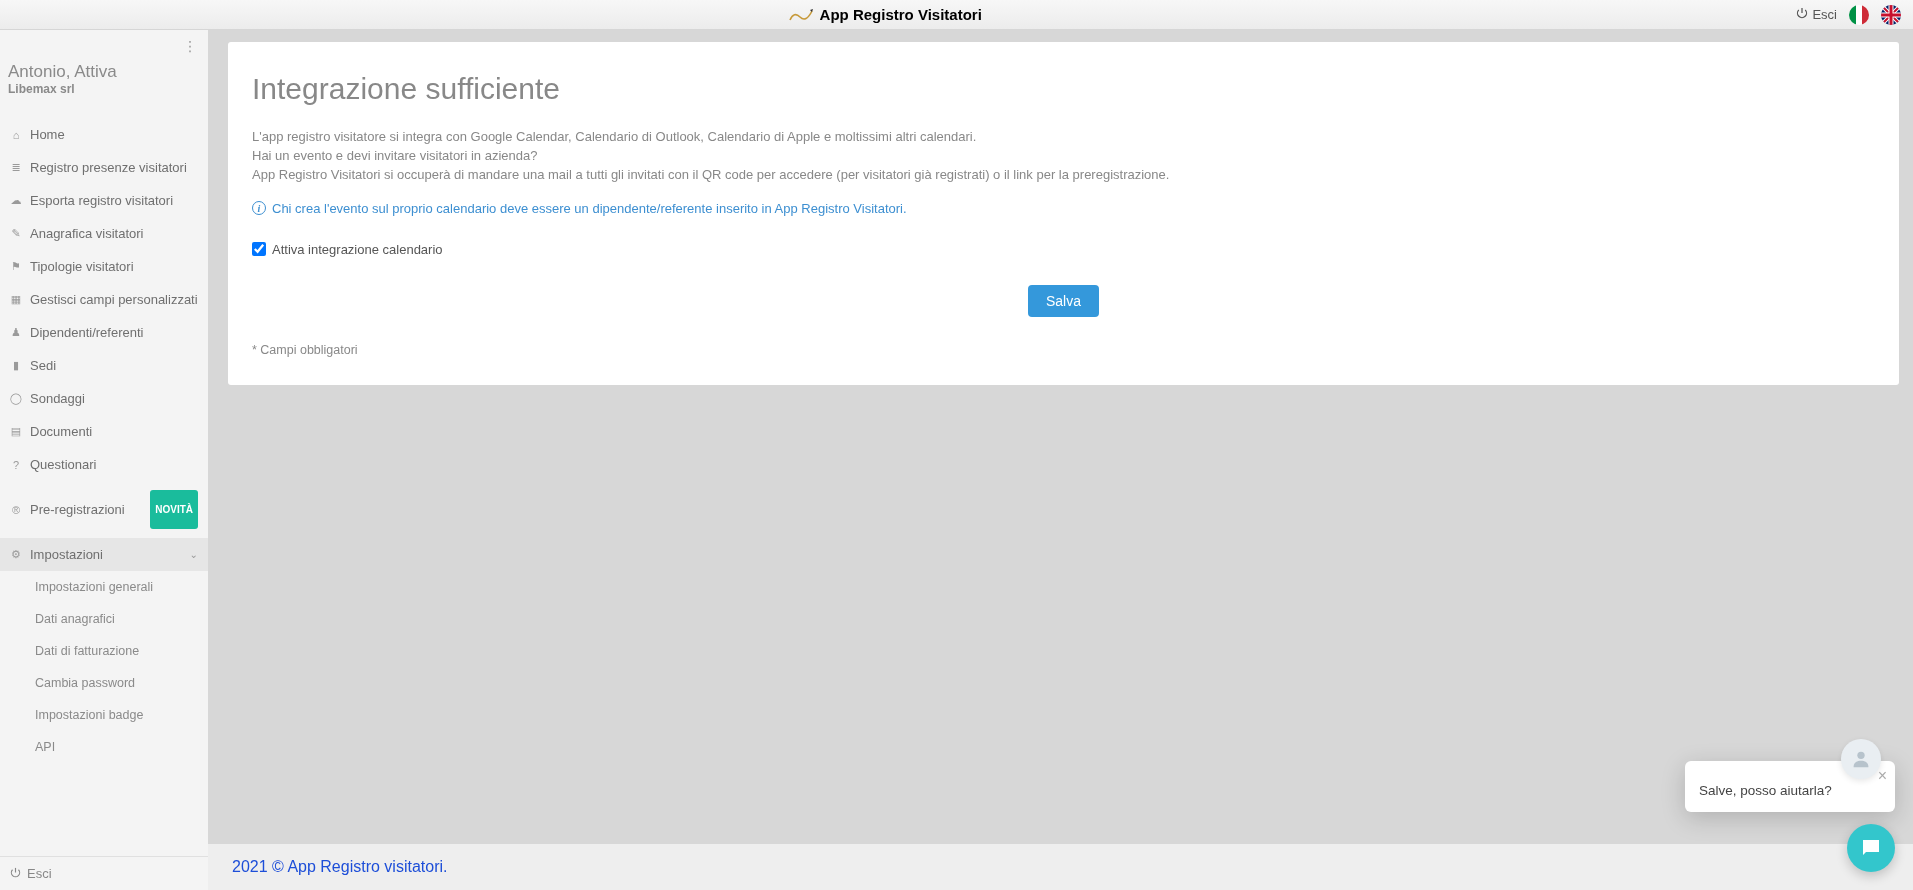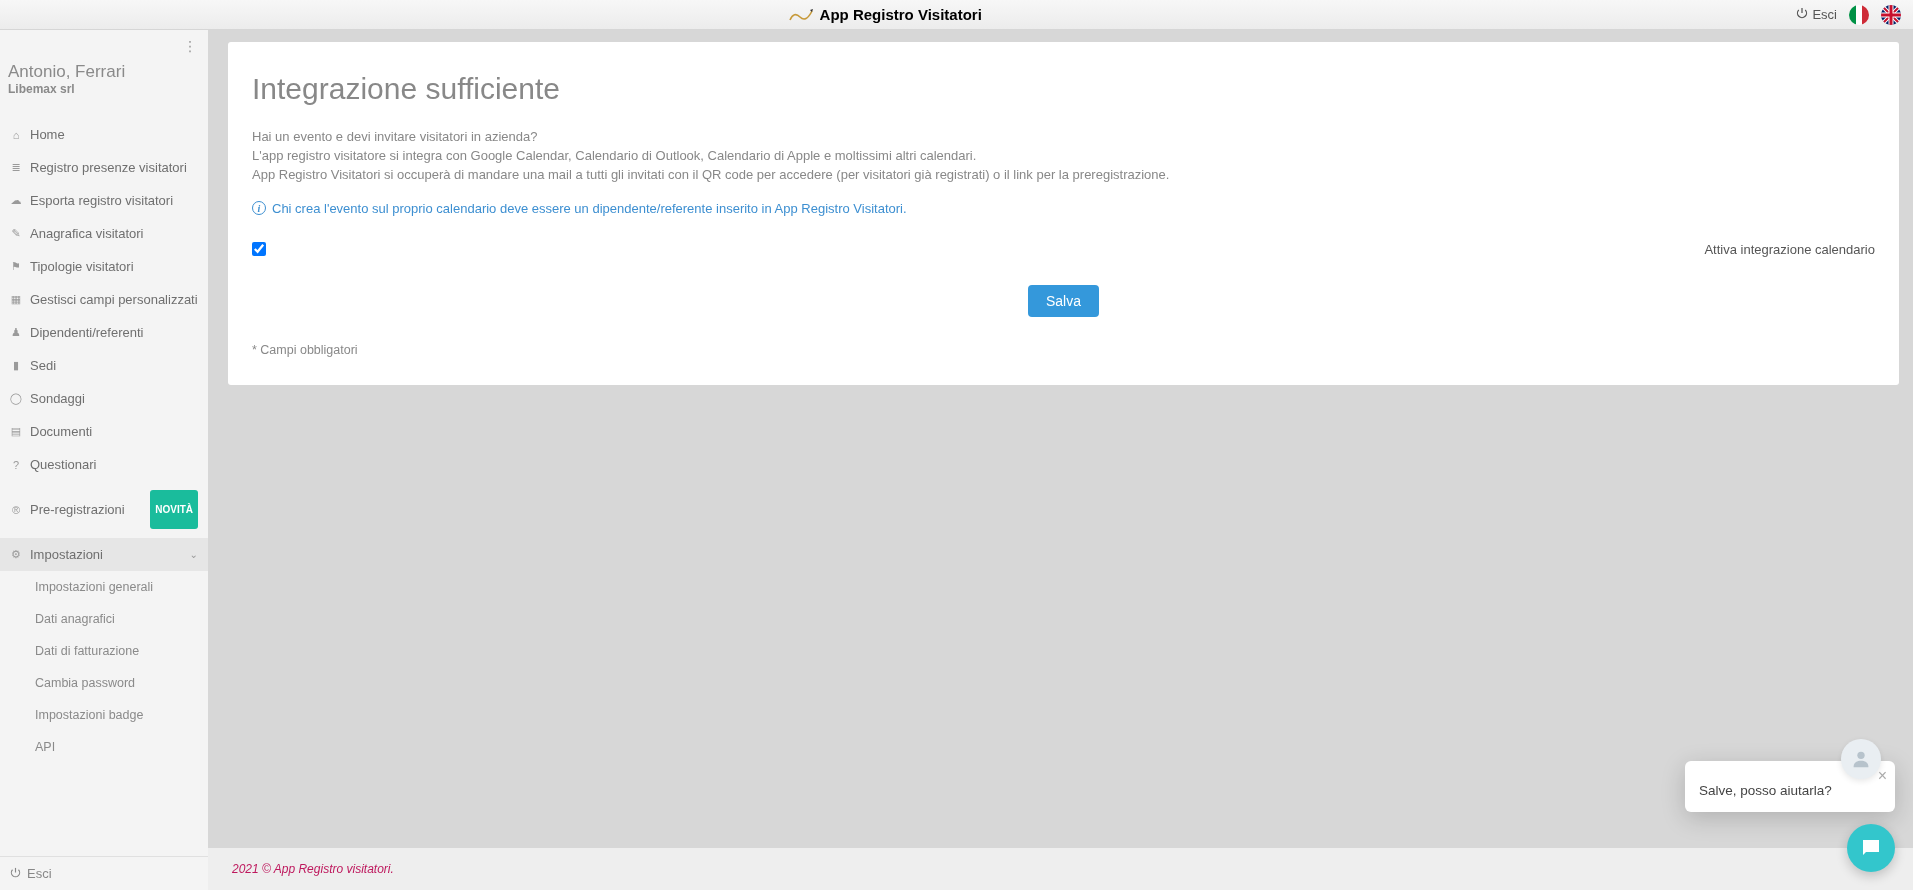--- a/index.html
+++ b/index.html
@@ -35,26 +35,26 @@
 .sidebar-footer a { display:flex; align-items:center; gap:6px; padding:9px 10px; color:#888; font-size:13px;}
 
 
 .main { margin-left:208px; padding-top:30px; min-height:100%; background:#d7d7d7; display:flex; flex-direction:column; }
 .content-wrap { flex:1; padding:12px 14px 0 20px; }
 .panel { background:#fff; border-radius:3px; padding: 30px 24px 28px 24px; }
 .page-title { font-size:30px; font-weight:300; color:#888; margin-bottom:22px; }
 .intro p { font-size:13px; color:#888; line-height:1.45; }
 .info-note { color:#3d8fd1; font-size:13px; margin-top:16px; display:flex; align-items:center; gap:6px;}
 .info-note .info-icon { display:inline-flex; width:14px; height:14px; border:1.5px solid #3d8fd1; border-radius:50%; align-items:center; justify-content:center; font-size:10px; font-weight:bold; font-style:italic; font-family:serif;}
-.checkbox-row { margin-top:26px; display:flex; align-items:center; gap:6px; font-size:13px; color:#555;justify-content:space-between;}
+.checkbox-row { margin-top:26px; display:flex; align-items:center; gap:6px; font-size:13px; color:#555;}
 .checkbox-row input { width:14px; height:14px; }
 .save-row { text-align:center; margin-top:28px; }
 .btn-save { background:#3498db; color:#fff; border:none; border-radius:4px; padding:8px 18px; font-size:14px; cursor:pointer; }
 .required-note { font-size:12.5px; color:#888; margin-top:26px; }
-.footer { padding:14px 24px; font-size:12px; color:#be185d; background:#eeeeee;font-style:italic; }
+.footer { padding:14px 24px; font-size:16px; color:#1d4ed8; background:#eeeeee; }
 
 
 .chat-bubble { position:fixed; right:18px; bottom:18px; width:48px; height:48px; border-radius:50%; background:#33c6cc; display:flex; align-items:center; justify-content:center; box-shadow:0 4px 12px rgba(0,0,0,.2); cursor:pointer;}
 .chat-bubble svg { width:24px; height:24px; }
 .chat-popup { position:fixed; right:18px; bottom:78px; width:210px; background:#fff; border-radius:6px; box-shadow:0 6px 24px rgba(0,0,0,.18); padding:16px 14px 14px 14px; }
 .chat-popup .close { position:absolute; right:8px; top:6px; color:#aaa; cursor:pointer; font-size:16px;}
 .chat-avatar { position:absolute; top:-22px; right:14px; width:40px; height:40px; border-radius:50%; background:#e9eef2; display:flex; align-items:center; justify-content:center; box-shadow:0 2px 6px rgba(0,0,0,.1);}
 .chat-avatar svg { width:22px; height:22px; }
 .chat-text { font-size:13.5px; color:#444; margin-top:6px;}
 
@@ -98,21 +98,21 @@
             <path d="M10 0 V20 M0 10 H20" stroke="#C8102E" stroke-width="3"></path>
           </g>
         </svg>
     </span>
   </div>
 </div>
 
 <div class="sidebar">
   <div class="sidebar-header">
     <span class="menu-dots">⋮</span>
-    <div class="user-name">Antonio, Ferrari</div>
+    <div class="user-name">Antonio, Attiva</div>
     <div class="company-name">Libemax srl</div>
   </div>
   <ul class="nav">
     <li>
         <a href="#">
           <span class="icon">⌂</span>
           <span>Home</span>
         </a>
       </li>
     <li>
@@ -231,22 +231,22 @@
       <span>Esci</span>
     </a>
   </div>
 </div>
 
 <div class="main">
   <div class="content-wrap">
     <div class="panel">
       <h1 class="page-title">Integrazione sufficiente</h1>
       <div class="intro">
+        <p>L'app registro visitatore si integra con Google Calendar, Calendario di Outlook, Calendario di Apple e moltissimi altri calendari.</p>
         <p>Hai un evento e devi invitare visitatori in azienda?</p>
-        <p>L'app registro visitatore si integra con Google Calendar, Calendario di Outlook, Calendario di Apple e moltissimi altri calendari.</p>
         <p>App Registro Visitatori si occuperà di mandare una mail a tutti gli invitati con il QR code per accedere (per visitatori già registrati) o il link per la preregistrazione.</p>
       </div>
       <div class="info-note">
         <span class="info-icon">i</span>
         <span>Chi crea l'evento sul proprio calendario deve essere un dipendente/referente inserito in App Registro Visitatori.</span>
       </div>
       <label class="checkbox-row">
         <input type="checkbox" checked="" style="">
         <span>Attiva integrazione calendario</span>
       </label>

